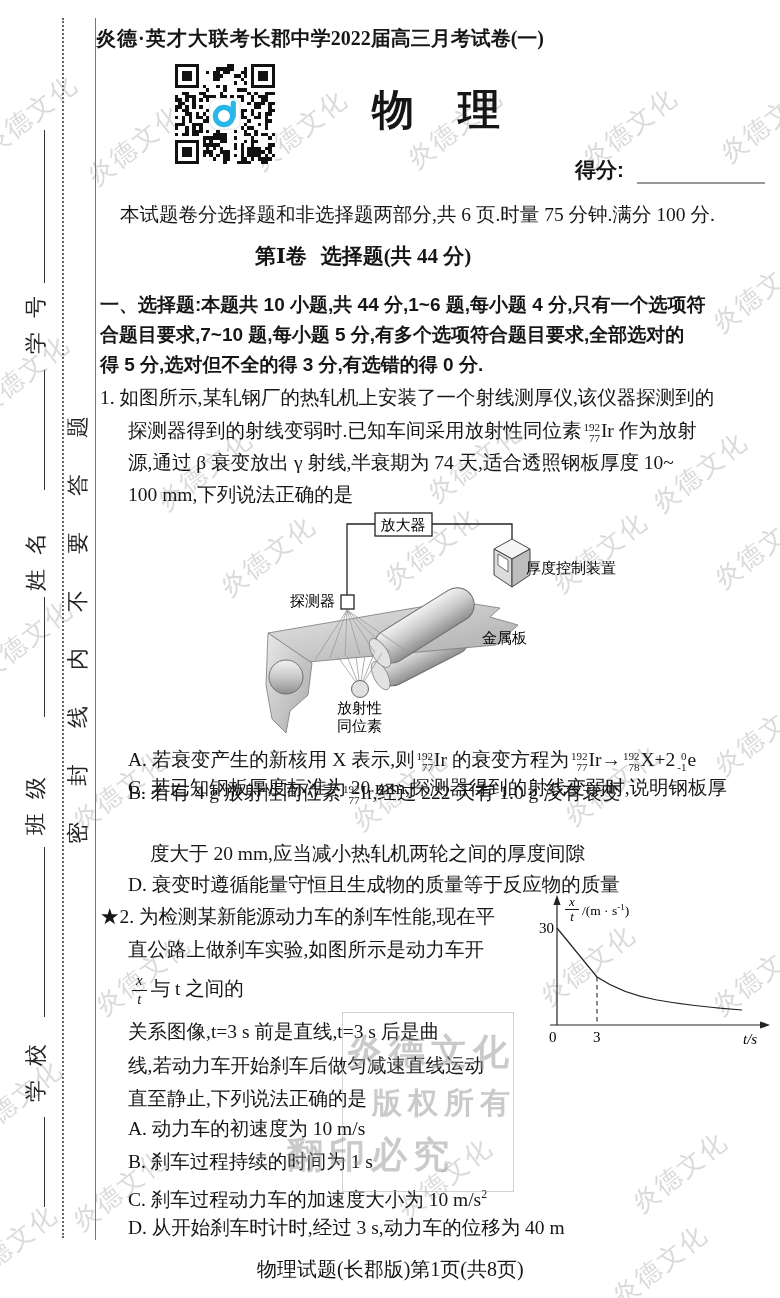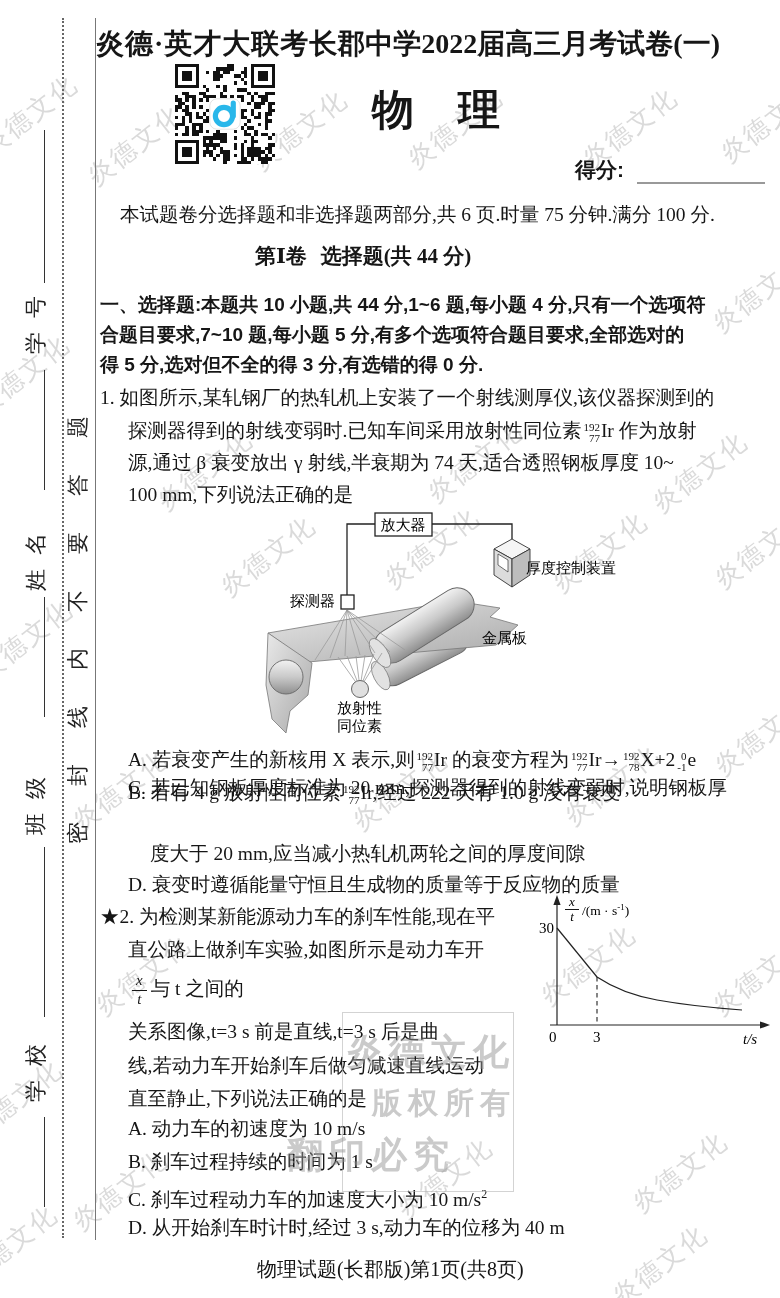--- a/index.html
+++ b/index.html
@@ -18,21 +18,21 @@
          font-family:"Liberation Sans","DejaVu Sans",sans-serif;letter-spacing:6px;white-space:nowrap}
   
   .vsolid{position:absolute;left:95px;top:18px;height:1222px;width:0;border-left:1.5px solid #777}
   .vdot{position:absolute;left:62px;top:18px;height:1220px;width:0;border-left:2px dotted #666}
   .blank{position:absolute;left:44px;width:0;border-left:1.5px solid #333}
   .mlabel{position:absolute;left:36px;font-size:22px;letter-spacing:14px;color:#222;
           transform:translate(-50%,-50%) rotate(-90deg);white-space:nowrap}
   .seal{position:absolute;left:78px;top:612px;font-size:22px;letter-spacing:36px;color:#222;
         transform:translate(-50%,-50%) rotate(-90deg);white-space:nowrap}
   
-  .title{left:96px;top:25px;font-size:28px;font-weight:bold}
+  .title{left:96px;top:25px;font-size:20px;font-weight:bold}
   .title .brush{font-weight:900;letter-spacing:1px}
   .subject{left:372px;top:82px;font-size:42px;font-weight:bold;letter-spacing:44px;
            font-family:Liberation Sans, sans-serif}
   .score{left:575px;top:156px;font-size:21px}
   .scoreline{position:absolute;left:637px;top:182px;width:128px;border-bottom:2px solid #999}
   .sect{left:255px;top:242px;font-size:21px;font-weight:bold}
   
   .nuc{display:inline-block;vertical-align:-5px;line-height:1;font-size:11px;text-align:right;margin:0 1px 0 2px}
   .nuc span{display:block}
   .frac{display:inline-block;vertical-align:middle;text-align:center;line-height:1.05;

